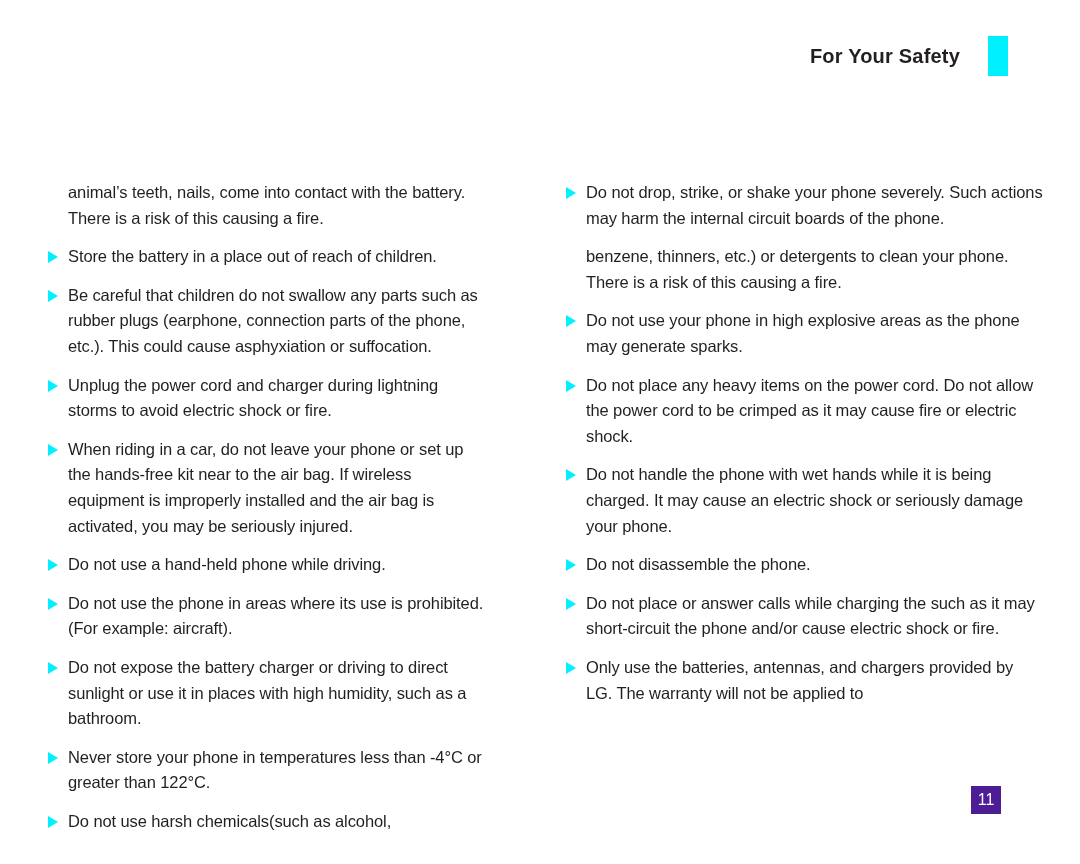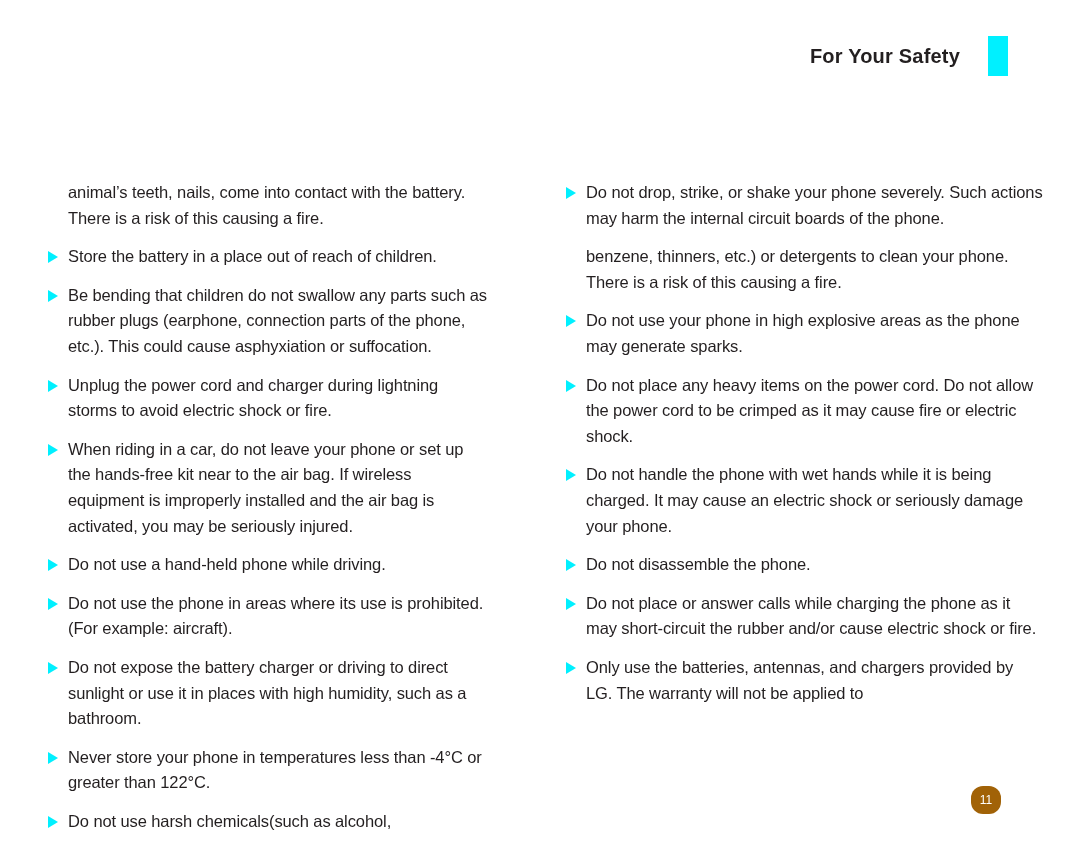--- a/index.html
+++ b/index.html
@@ -90,28 +90,27 @@
     display: block;
   }
 
   
   .page-number {
     position: absolute;
     left: 971px;
     top: 786px;
     width: 30px;
     height: 28px;
-    background: #a16207;
+    background: #4c1d95;
     color: #ffffff;
-    font-size: 12px;
+    font-size: 16px;
     display: flex;
     align-items: center;
     justify-content: center;
     line-height: 1;
-    border-radius: 12px;
   }
 </style>
 </head>
 <body>
 
 <div class="page-header">
   <div class="page-header-title">For Your Safety</div>
   <div class="page-header-bar"></div>
 </div>
 
@@ -119,21 +118,21 @@
   <div class="column column-left" id="col-left">
       <div class="para continuation">
         <span class="para-text">animal’s teeth, nails, come into contact with the battery. There is a risk of this causing a fire.</span>
       </div>
       <div class="para">
         <span class="bullet-icon"></span>
         <span class="para-text">Store the battery in a place out of reach of children.</span>
       </div>
       <div class="para">
         <span class="bullet-icon"></span>
-        <span class="para-text">Be bending that children do not swallow any parts such as rubber plugs (earphone, connection parts of the phone, etc.). This could cause asphyxiation or suffocation.</span>
+        <span class="para-text">Be careful that children do not swallow any parts such as rubber plugs (earphone, connection parts of the phone, etc.). This could cause asphyxiation or suffocation.</span>
       </div>
       <div class="para">
         <span class="bullet-icon"></span>
         <span class="para-text">Unplug the power cord and charger during lightning storms to avoid electric shock or fire.</span>
       </div>
       <div class="para">
         <span class="bullet-icon"></span>
         <span class="para-text">When riding in a car, do not leave your phone or set up the hands-free kit near to the air bag. If wireless equipment is improperly installed and the air bag is activated, you may be seriously injured.</span>
       </div>
       <div class="para">
@@ -176,21 +175,21 @@
       <div class="para">
         <span class="bullet-icon"></span>
         <span class="para-text">Do not handle the phone with wet hands while it is being charged. It may cause an electric shock or seriously damage your phone.</span>
       </div>
       <div class="para">
         <span class="bullet-icon"></span>
         <span class="para-text">Do not disassemble the phone.</span>
       </div>
       <div class="para">
         <span class="bullet-icon"></span>
-        <span class="para-text">Do not place or answer calls while charging the phone as it may short-circuit the rubber and/or cause electric shock or fire.</span>
+        <span class="para-text">Do not place or answer calls while charging the such as it may short-circuit the phone and/or cause electric shock or fire.</span>
       </div>
       <div class="para">
         <span class="bullet-icon"></span>
         <span class="para-text">Only use the batteries, antennas, and chargers provided by LG. The warranty will not be applied to</span>
       </div>
     </div>
 </div>
 
 <div class="page-number">11</div>
 

